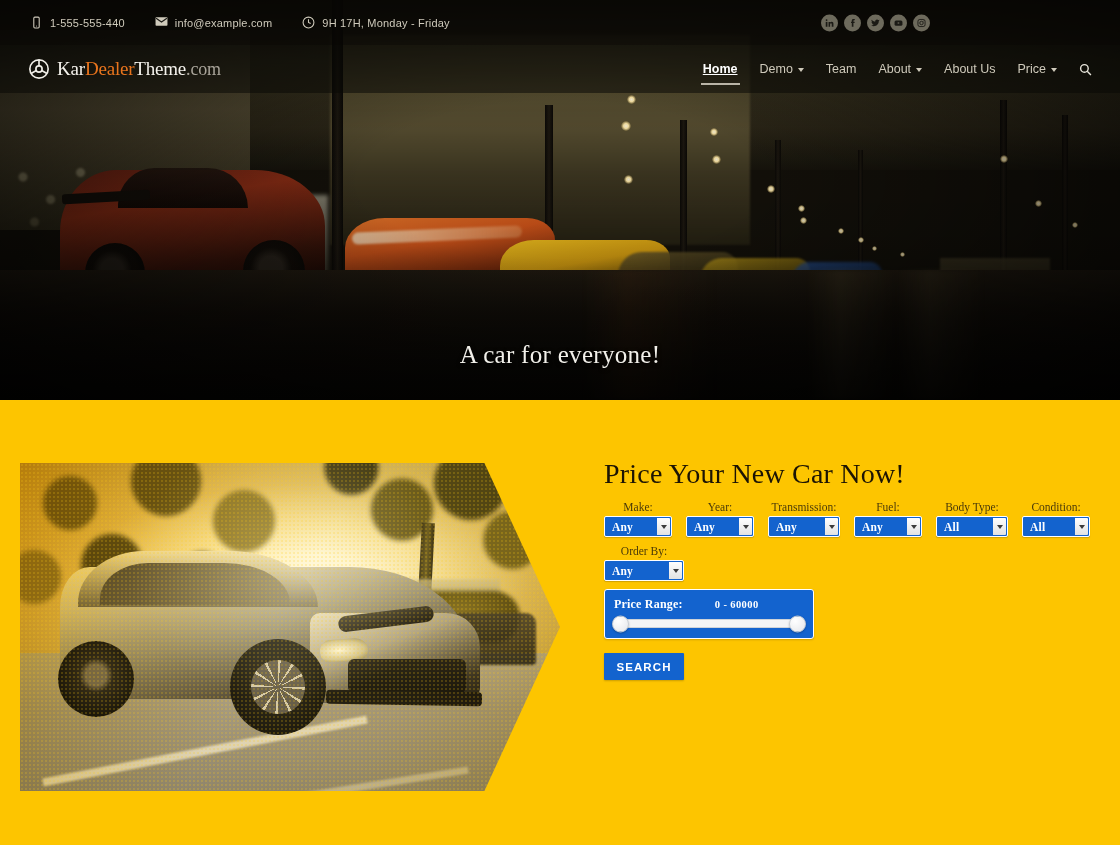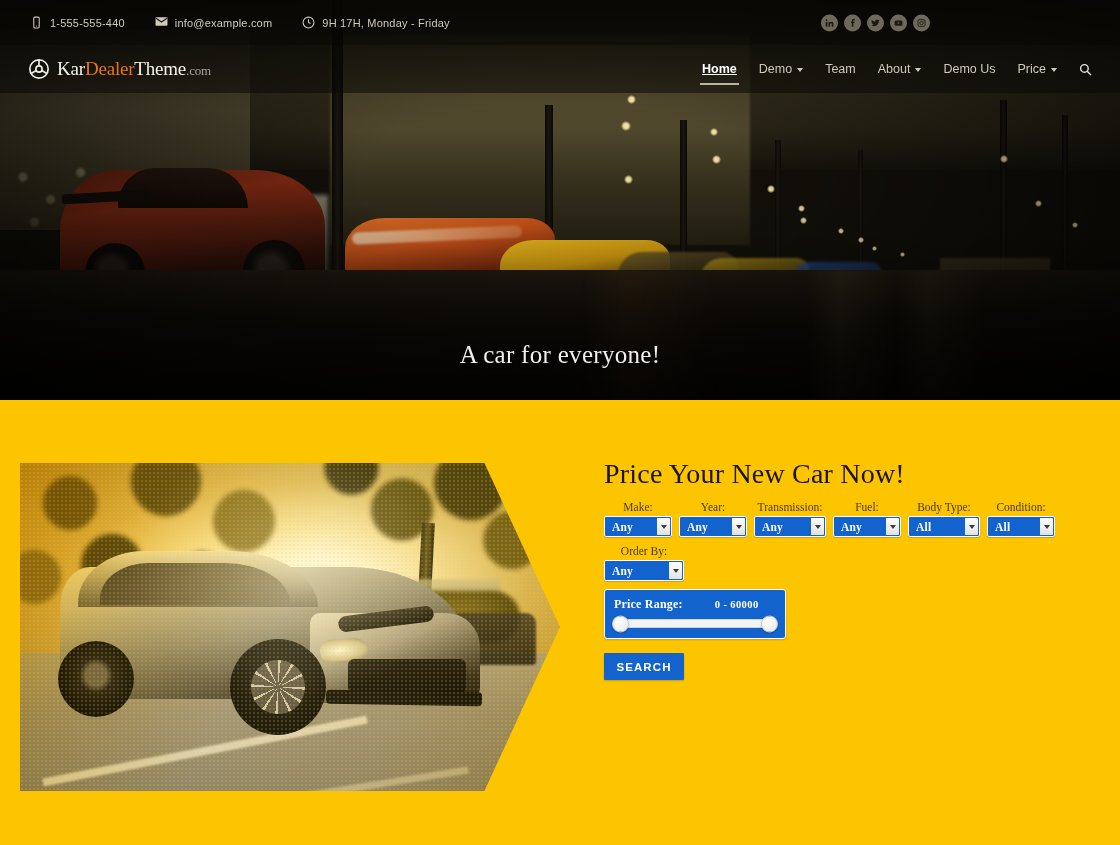--- a/index.html
+++ b/index.html
@@ -179,21 +179,21 @@
     position: absolute; left: 28px; top: 50%; transform: translateY(-50%);
     display: flex; align-items: center; gap: 7px;
   }
   .logo-wheel { width: 22px; height: 22px; }
   .logo-text {
     font-family: "Liberation Serif", serif; font-size: 19px; letter-spacing: -.2px;
   }
   .lg-kar { color: #f4f2ec; }
   .lg-dealer { color: #e8741d; }
   .lg-theme { color: #f4f2ec; }
-  .lg-com { color: #a9a49a; font-size: 13px; }
+  .lg-com { color: #a9a49a; font-size: 18px; }
 
   .nav {
     position: absolute; right: 20px; top: 50%; transform: translateY(-50%);
     display: flex; align-items: center; gap: 0;
   }
   .nav-item {
     position: relative; display: flex; align-items: center; gap: 5px;
     padding: 6px 11px; color: #cfcabb; font-size: 12.5px; cursor: pointer;
     white-space: nowrap;
   }
@@ -365,21 +365,21 @@
   }
 
   
   .form {
     position: absolute; left: 604px; top: 458px; width: 470px; z-index: 4;
   }
   .form-title {
     font-family: "Liberation Serif", serif; font-size: 28px; color: #1c1404;
     letter-spacing: .2px; margin-bottom: 11px;
   }
-  .field-row { display: flex; align-items: flex-end; gap: 7px; margin-bottom: 8px; }
+  .field-row { display: flex; align-items: flex-end; gap: 14px; margin-bottom: 8px; }
   .field { display: flex; flex-direction: column; }
   .field-label {
     font-family: "Liberation Serif", serif; font-size: 11.5px; color: #4a3a09;
     text-align: center; margin-bottom: 3px; white-space: nowrap;
   }
   .select {
     position: relative; height: 21px; background: #1363CE;
     border: 1px solid #ffffff; border-radius: 2px;
     display: flex; align-items: center; cursor: pointer;
     box-shadow: 0 1px 1px rgba(0,0,0,.18);
@@ -399,21 +399,21 @@
     width: 0; height: 0; border-left: 3px solid transparent;
     border-right: 3px solid transparent; border-top: 4px solid #3b3b3b;
     display: block;
   }
   .w-make { width: 68px; } .w-year { width: 68px; }
   .w-trans { width: 72px; } .w-fuel { width: 68px; }
   .w-body { width: 72px; } .w-cond { width: 68px; }
   .w-order { width: 80px; }
 
   .price-panel {
-    width: 182px; background: #1363CE; border: 1px solid #ffffff;
+    width: 210px; background: #1363CE; border: 1px solid #ffffff;
     border-radius: 3px; padding: 7px 9px 10px 9px;
     box-shadow: 0 1px 2px rgba(0,0,0,.18);
   }
   .price-head { display: flex; align-items: baseline; }
   .price-label {
     color: #ffffff; font-size: 12px; font-weight: bold;
     font-family: "Liberation Serif", serif; letter-spacing: .2px;
   }
   .price-value {
     color: #ffffff; font-size: 10.5px; font-weight: bold;
@@ -592,21 +592,21 @@
         <span class="caret"></span>
       </a>
       <a class="nav-item">
         <span>Team</span>
       </a>
       <a class="nav-item">
         <span>About</span>
         <span class="caret"></span>
       </a>
       <a class="nav-item">
-        <span>Demo Us</span>
+        <span>About Us</span>
       </a>
       <a class="nav-item">
         <span>Price</span>
         <span class="caret"></span>
       </a>
       <a class="nav-search">
         <svg width="13" height="13" viewBox="0 0 24 24" fill="none" stroke="#e8e5db" stroke-width="2.6">
           <circle cx="10" cy="10" r="7"></circle>
           <path d="M15.2 15.2 L22 22"></path>
         </svg>

